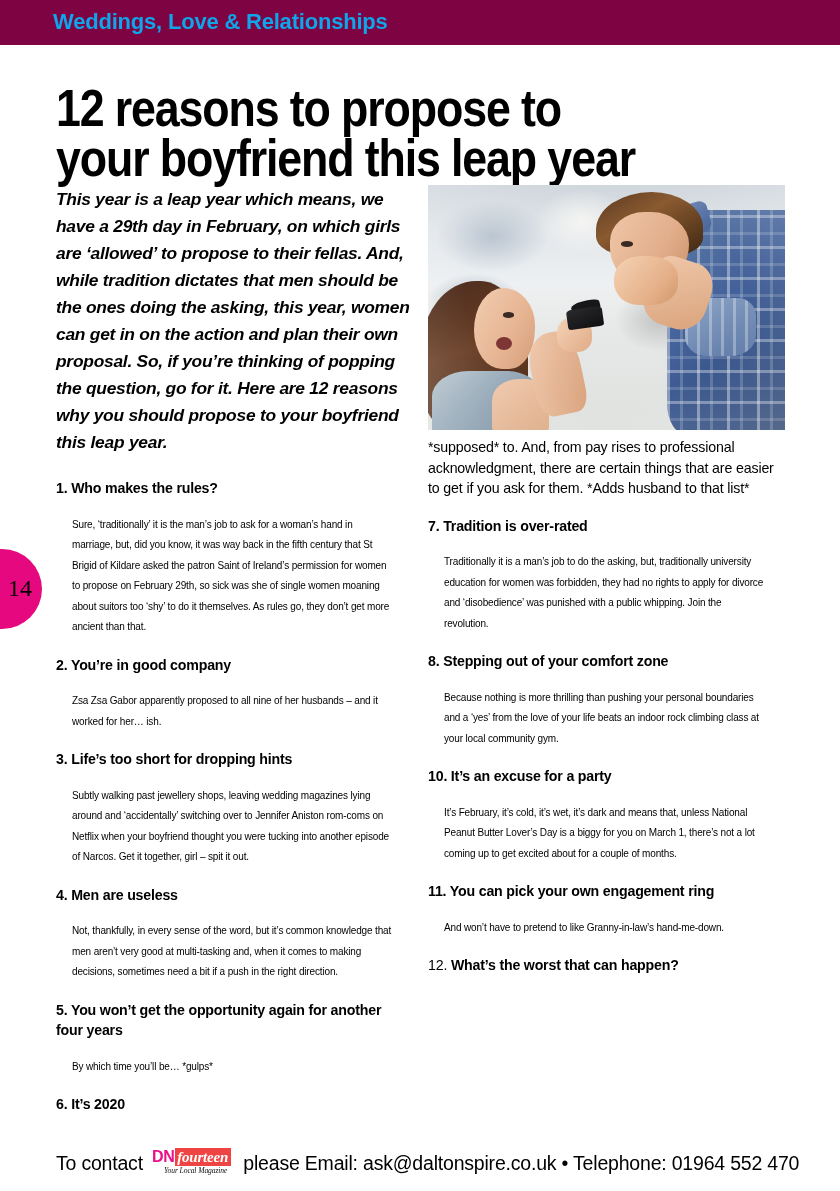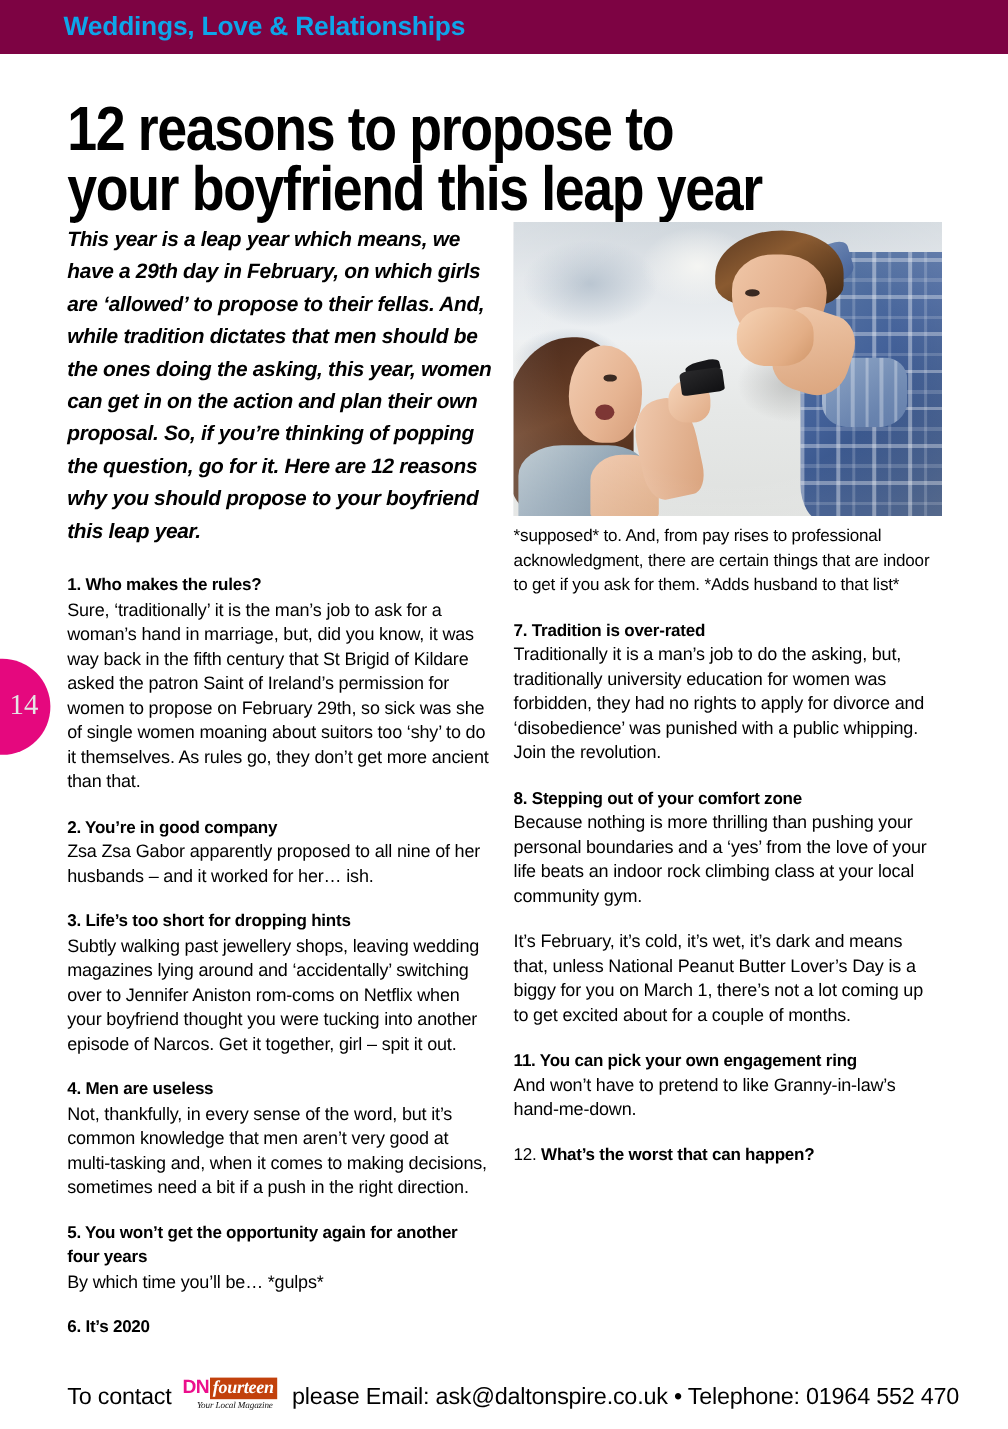--- a/index.html
+++ b/index.html
@@ -54,21 +54,21 @@
     left: -38px; top: 548.5px;
     width: 80px; height: 80px;
     border-radius: 50%;
     background: #e5087e;
   }
   .page-bubble .page-num {
     position: absolute;
     left: 38px; top: 24px;
     width: 40px;
     text-align: center;
-    color: #e5e5e5;
+    color: #000000;
     font-size: 24px;
     font-family: "Liberation Serif", serif;
     line-height: 30px;
   }
 
   
   .col {
     position: absolute;
     width: 355px;
     top: 186px;
@@ -89,24 +89,24 @@
   .item:last-child { margin-bottom: 0; }
   .item .item-head {
     font-weight: bold;
     font-size: 14.2px;
     line-height: 20.5px;
     letter-spacing: -0.2px;
     margin: 0;
   }
   .item .item-head .num-plain { font-weight: normal; }
   .item .item-body {
-    font-size: 15px;
+    font-size: 10px;
     line-height: 20.5px;
     letter-spacing: -0.15px;
-    margin: 0;
+    margin: 16px;
   }
 
   
   .cont-para {
     font-size: 14.2px;
     line-height: 20.5px;
     letter-spacing: -0.15px;
     margin: 0 0 17px 0;
   }
 
@@ -282,21 +282,21 @@
     background: #ffffff;
     color: #ec0f8c;
     font-weight: bold;
     font-size: 16px;
     line-height: 18px;
     padding: 0 1px 0 2px;
     font-family: "Liberation Sans", sans-serif;
     letter-spacing: -0.5px;
   }
   .logo .logo-fourteen {
-    background: #c2410c;
+    background: #ef4444;
     color: #ffffff;
     font-style: italic;
     font-weight: bold;
     font-size: 15px;
     line-height: 18px;
     padding: 0 3px 0 2px;
     font-family: "Liberation Serif", serif;
     letter-spacing: -0.2px;
   }
   .logo .logo-tag {
@@ -374,31 +374,32 @@
   <div class="item">
     <p class="item-head">5. You won’t get the opportunity again for another four years</p>
     <p class="item-body">By which time you’ll be… *gulps*</p>
   </div>
   <div class="item">
     <p class="item-head">6. It’s 2020</p>
   </div>
 </div>
 
 <div class="col col-right" style="top:437px">
-  <p class="cont-para">*supposed* to. And, from pay rises to professional acknowledgment, there are certain things that are indoor to get if you ask for them. *Adds husband to that list*</p>
+  <p class="cont-para">*supposed* to. And, from pay rises to professional acknowledgment, there are certain things that are easier to get if you ask for them. *Adds husband to that list*</p>
 
   <div class="item">
     <p class="item-head">7. Tradition is over-rated</p>
     <p class="item-body">Traditionally it is a man’s job to do the asking, but, traditionally university education for women was forbidden, they had no rights to apply for divorce and ‘disobedience’ was punished with a public whipping. Join the revolution.</p>
   </div>
   <div class="item">
     <p class="item-head">8. Stepping out of your comfort zone</p>
     <p class="item-body">Because nothing is more thrilling than pushing your personal boundaries and a ‘yes’ from the love of your life beats an indoor rock climbing class at your local community gym.</p>
   </div>
   <div class="item">
+    <p class="item-head">10. It’s an excuse for a party</p>
     <p class="item-body">It’s February, it’s cold, it’s wet, it’s dark and means that, unless National Peanut Butter Lover’s Day is a biggy for you on March 1, there’s not a lot coming up to get excited about for a couple of months.</p>
   </div>
   <div class="item">
     <p class="item-head">11. You can pick your own engagement ring</p>
     <p class="item-body">And won’t have to pretend to like Granny-in-law’s hand-me-down.</p>
   </div>
   <div class="item">
     <p class="item-head"><span class="num-plain">12. </span><span>What’s the worst that can happen?</span></p>
   </div>
 </div>

